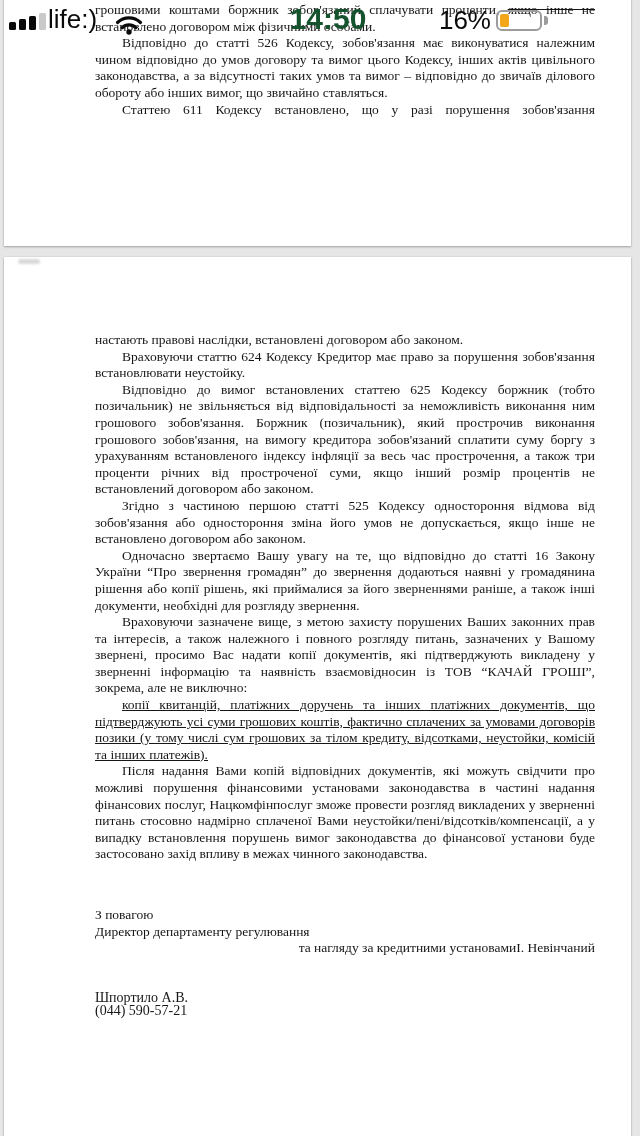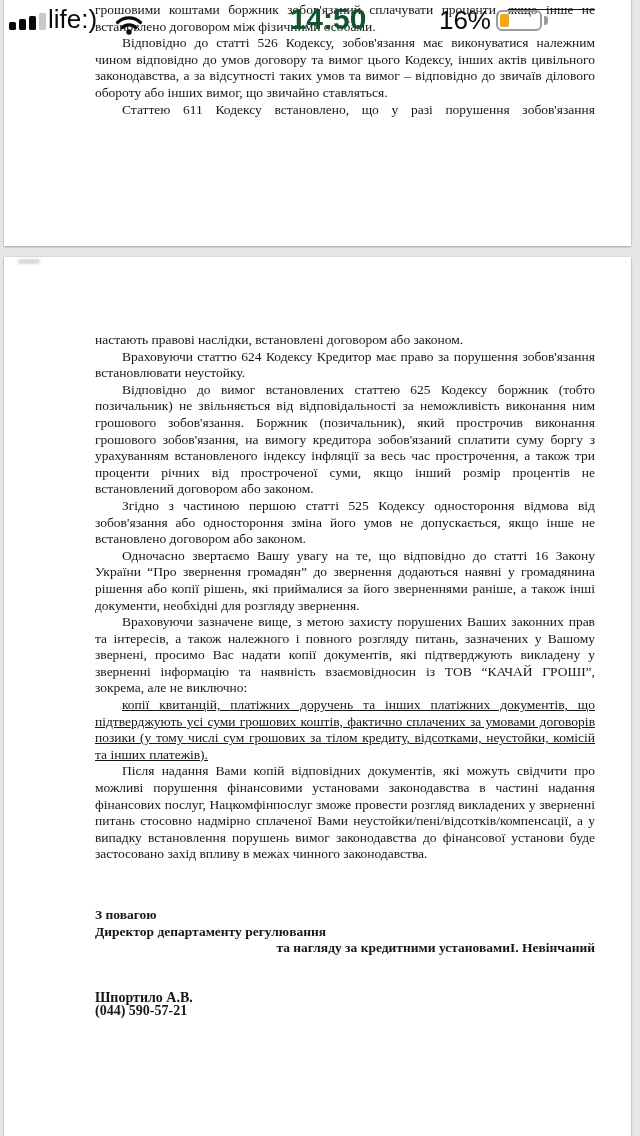--- a/index.html
+++ b/index.html
@@ -64,21 +64,21 @@
   <div class="doc-text">
       <p class="doc-p"><span>настають правові наслідки, встановлені договором або законом.</span></p>
       <p class="doc-p indent"><span>Враховуючи статтю 624 Кодексу Кредитор має право за порушення зобов'язання встановлювати неустойку.</span></p>
       <p class="doc-p indent"><span>Відповідно до вимог встановлених статтею 625 Кодексу боржник (тобто позичальник) не звільняється від відповідальності за неможливість виконання ним грошового зобов'язання. Боржник (позичальник), який прострочив виконання грошового зобов'язання, на вимогу кредитора зобов'язаний сплатити суму боргу з урахуванням встановленого індексу інфляції за весь час прострочення, а також три проценти річних від простроченої суми, якщо інший розмір процентів не встановлений договором або законом.</span></p>
       <p class="doc-p indent"><span>Згідно з частиною першою статті 525 Кодексу одностороння відмова від зобов'язання або одностороння зміна його умов не допускається, якщо інше не встановлено договором або законом.</span></p>
       <p class="doc-p indent"><span>Одночасно звертаємо Вашу увагу на те, що відповідно до статті 16 Закону України “Про звернення громадян” до звернення додаються наявні у громадянина рішення або копії рішень, які приймалися за його зверненнями раніше, а також інші документи, необхідні для розгляду звернення.</span></p>
       <p class="doc-p indent"><span>Враховуючи зазначене вище, з метою захисту порушених Ваших законних прав та інтересів, а також належного і повного розгляду питань, зазначених у Вашому звернені, просимо Вас надати копії документів, які підтверджують викладену у зверненні інформацію та наявність взаємовідносин із ТОВ “КАЧАЙ ГРОШІ”, зокрема, але не виключно:</span></p>
       <p class="doc-p indent underlined"><span>копії квитанцій, платіжних доручень та інших платіжних документів, що підтверджують усі суми грошових коштів, фактично сплачених за умовами договорів позики (у тому числі сум грошових за тілом кредиту, відсотками, неустойки, комісій та інших платежів).</span></p>
       <p class="doc-p indent"><span>Після надання Вами копій відповідних документів, які можуть свідчити про можливі порушення фінансовими установами законодавства в частині надання фінансових послуг, Нацкомфінпослуг зможе провести розгляд викладених у зверненні питань стосовно надмірно сплаченої Вами неустойки/пені/відсотків/компенсації, а у випадку встановлення порушень вимог законодавства до фінансової установи буде застосовано захід впливу в межах чинного законодавства.</span></p>
     </div>
-  <div class="doc-text" style="padding-top:0;font-weight:bold;">
+  <div class="doc-text" style="padding-top:0;">
     <div class="sig-block">
       <p class="doc-p">З повагою</p>
       <p class="doc-p">Директор департаменту регулювання</p>
       <div class="sig-row">
         <span>та нагляду за кредитними установами</span>
         <span>І. Невінчаний</span>
       </div>
     </div>
     <div class="executor">
       <div>Шпортило А.В.</div>

